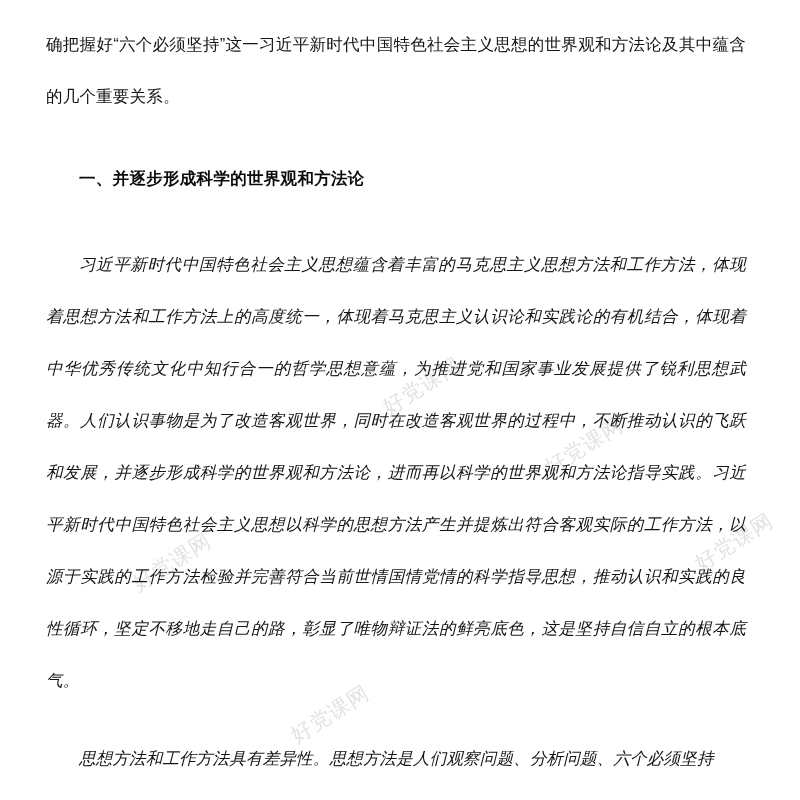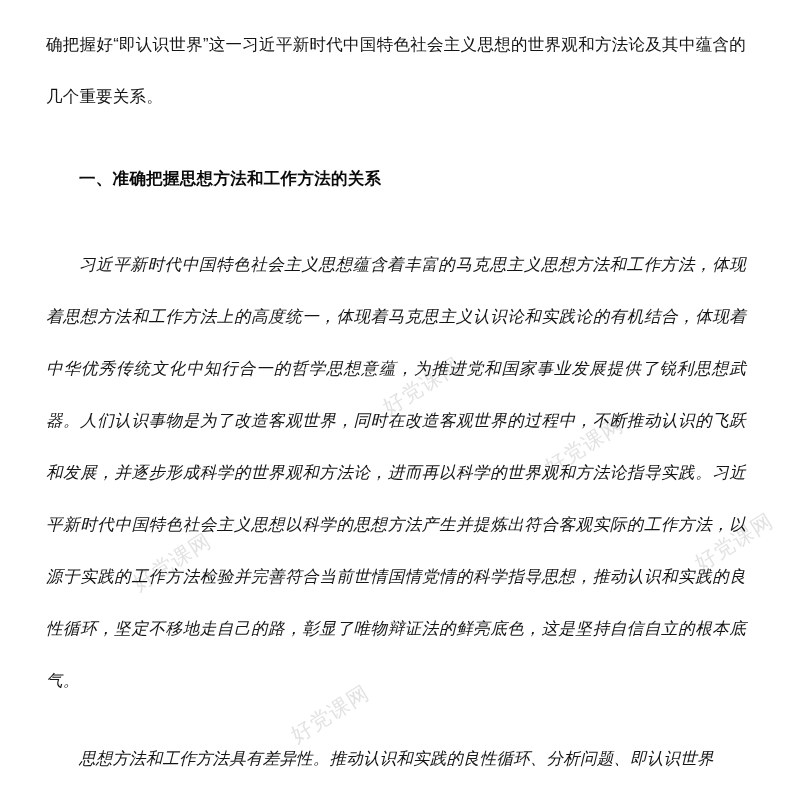--- a/index.html
+++ b/index.html
@@ -87,29 +87,29 @@
   <div class="watermark-layer">
     <div class="wm wm1">好党课网</div>
     <div class="wm wm2">好党课网</div>
     <div class="wm wm3">好党课网</div>
     <div class="wm wm4">好党课网</div>
     <div class="wm wm5">好党课网</div>
   </div>
 
   <div class="doc-body">
 
-    <p class="para">确把握好“即认识世界”这一习近平新时代中国特色社会主义思想的世界观和方法论及其中蕴含的几个重要关系。</p>
+    <p class="para">确把握好“六个必须坚持”这一习近平新时代中国特色社会主义思想的世界观和方法论及其中蕴含的几个重要关系。</p>
 
     <div class="spacer-heading"></div>
 
-    <h2 class="heading">一、准确把握思想方法和工作方法的关系</h2>
+    <h2 class="heading">一、并逐步形成科学的世界观和方法论</h2>
 
     <div class="spacer-medium"></div>
 
     <p class="para indent">习近平新时代中国特色社会主义思想蕴含着丰富的马克思主义思想方法和工作方法，体现着思想方法和工作方法上的高度统一，体现着马克思主义认识论和实践论的有机结合，体现着中华优秀传统文化中知行合一的哲学思想意蕴，为推进党和国家事业发展提供了锐利思想武器。人们认识事物是为了改造客观世界，同时在改造客观世界的过程中，不断推动认识的飞跃和发展，并逐步形成科学的世界观和方法论，进而再以科学的世界观和方法论指导实践。习近平新时代中国特色社会主义思想以科学的思想方法产生并提炼出符合客观实际的工作方法，以源于实践的工作方法检验并完善符合当前世情国情党情的科学指导思想，推动认识和实践的良性循环，坚定不移地走自己的路，彰显了唯物辩证法的鲜亮底色，这是坚持自信自立的根本底气。</p>
 
     <div class="spacer-small"></div>
 
-    <p class="para indent">思想方法和工作方法具有差异性。推动认识和实践的良性循环、分析问题、即认识世界</p>
+    <p class="para indent">思想方法和工作方法具有差异性。思想方法是人们观察问题、分析问题、六个必须坚持</p>
 
   </div>
 
 </div>
 
 </body></html>

